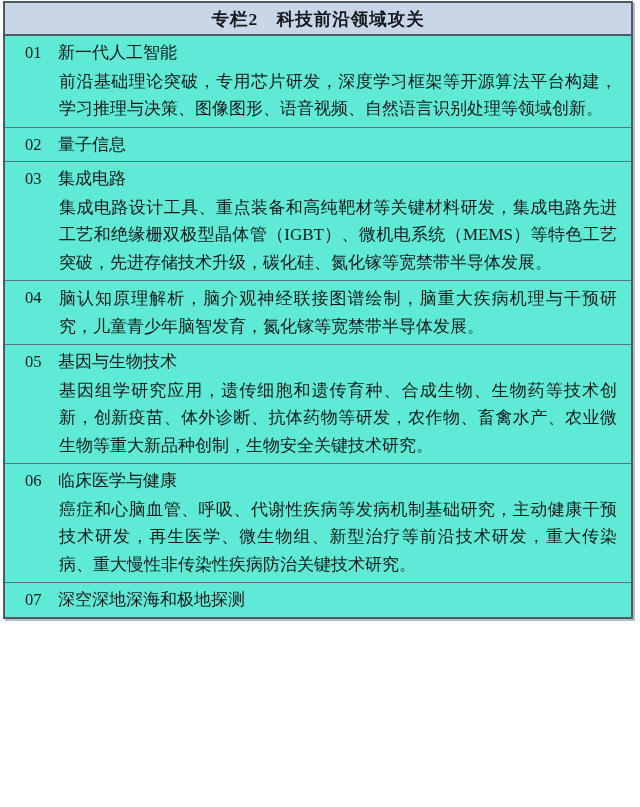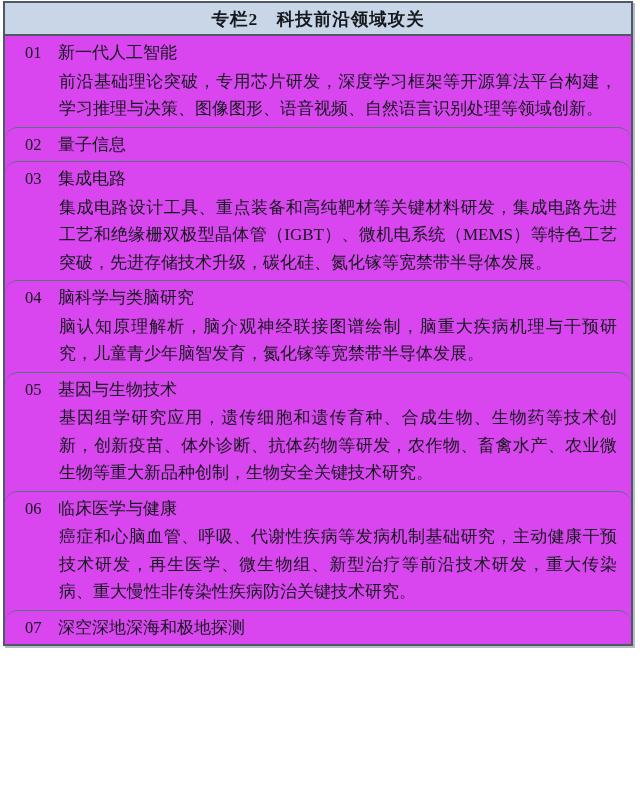--- a/index.html
+++ b/index.html
@@ -11,21 +11,21 @@
     font-family: "Liberation Serif", "DejaVu Serif", serif;
     color: #14181c;
   }
   .panel {
     position: absolute;
     left: 3px;
     top: 1px;
     width: 630px;
     box-sizing: border-box;
     border: 2px solid #4e5964;
-    background: #d946ef;
+    background: #5eead4;
     box-shadow: 2px 2px 0 #b6bdc4;
   }
   .panel-header {
     height: 31px;
     background: #c9d6e8;
     border-bottom: 2px solid #4e5964;
     display: flex;
     align-items: center;
     justify-content: center;
   }
@@ -33,21 +33,20 @@
     font-size: 17.5px;
     font-weight: bold;
     letter-spacing: 1px;
     white-space: pre;
   }
   .item {
     position: relative;
     padding: 3px 13px 3px 53px;
     font-size: 17px;
     line-height: 27.5px;
-    border-radius: 13px;
   }
   .item + .item {
     border-top: 1px solid #5e6f7d;
   }
   .item-num {
     position: absolute;
     left: 20px;
     top: 3px;
     line-height: 27.5px;
     font-size: 16.5px;
@@ -81,21 +80,20 @@
   </div>
 
   <div class="item">
     <span class="item-num">03</span>
     <div class="item-title">集成电路</div>
     <p class="item-desc">集成电路设计工具、重点装备和高纯靶材等关键材料研发，集成电路先进工艺和绝缘栅双极型晶体管（IGBT）、微机电系统（MEMS）等特色工艺突破，先进存储技术升级，碳化硅、氮化镓等宽禁带半导体发展。</p>
   </div>
 
   <div class="item">
     <span class="item-num">04</span>
-    <div class="item-title">脑科学与类脑研究</div>
     <p class="item-desc">脑认知原理解析，脑介观神经联接图谱绘制，脑重大疾病机理与干预研究，儿童青少年脑智发育，氮化镓等宽禁带半导体发展。</p>
   </div>
 
   <div class="item">
     <span class="item-num">05</span>
     <div class="item-title">基因与生物技术</div>
     <p class="item-desc">基因组学研究应用，遗传细胞和遗传育种、合成生物、生物药等技术创新，创新疫苗、体外诊断、抗体药物等研发，农作物、畜禽水产、农业微生物等重大新品种创制，生物安全关键技术研究。</p>
   </div>
 
   <div class="item">

